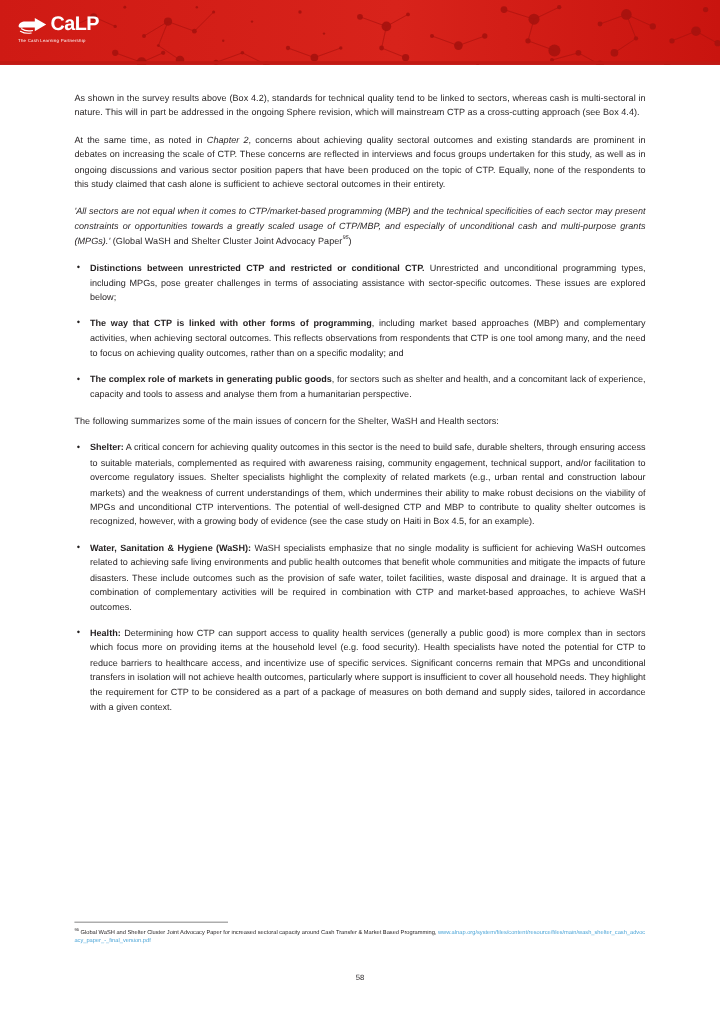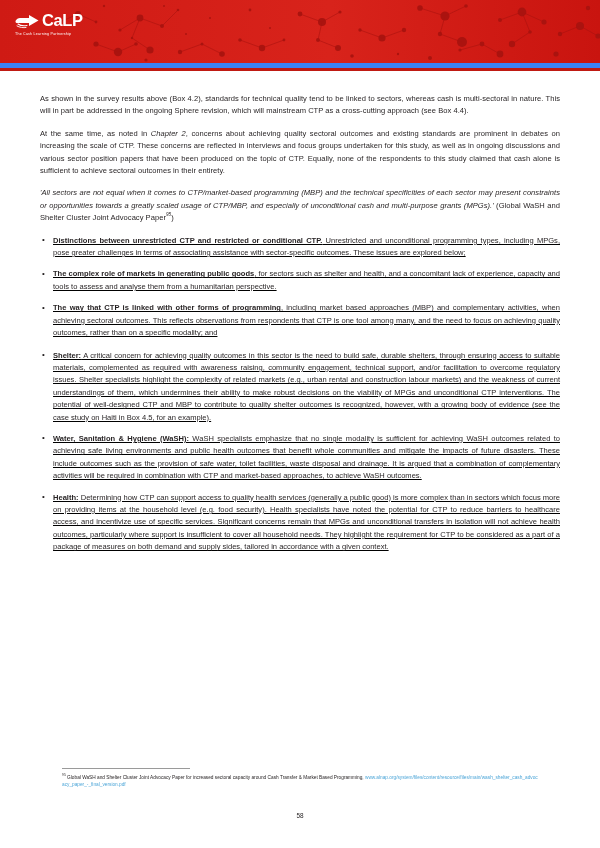--- a/index.html
+++ b/index.html
@@ -13,22 +13,22 @@
     background: #ffffff;
     font-family: "Liberation Sans", sans-serif;
     overflow: hidden;
     position: relative;
   }
 
   
   .header-banner {
     position: relative;
     width: 600px;
-    height: 71px;
-    background: #3b82f6;
+    height: 54px;
+    background: #be185d;
     overflow: hidden;
   }
   .header-pattern {
     position: absolute;
     inset: 0;
     width: 600px;
     height: 63px;
   }
   .header-bottom-rule {
     position: absolute;
@@ -85,21 +85,21 @@
     margin-top: 2.5px;
     margin-left: 1px;
     white-space: nowrap;
     font-family: "Liberation Sans", sans-serif;
   }
 
   
   .page {
     position: relative;
     width: 600px;
-    padding: 0 40px;
+    padding: 0 62px;
     padding-top: 22px;
     font-family: "Liberation Sans", sans-serif;
   }
   p.body-para {
     margin: 0 0 10px 0;
     font-size: 7.55px;
     line-height: 12.4px;
     text-align: justify;
     color: #231f20;
     letter-spacing: 0.005em;
@@ -112,21 +112,20 @@
   sup.fn {
     font-size: 4.6px;
     vertical-align: super;
     line-height: 0;
   }
 
   ul.bullets {
     margin: 0 0 10px 0;
     padding: 0;
     list-style: none;
-    text-decoration: underline;
   }
   ul.bullets li {
     position: relative;
     padding-left: 13px;
     margin-bottom: 9px;
     font-size: 7.55px;
     line-height: 12.4px;
     text-align: justify;
     color: #231f20;
   }
@@ -300,27 +299,30 @@
   <p class="body-para quote">
     <span>'All sectors are not equal when it comes to CTP/market-based programming (MBP) and the technical specificities of each sector may present constraints or opportunities towards a greatly scaled usage of CTP/MBP, and especially of unconditional cash and multi-purpose grants (MPGs).'</span><span style="font-style:normal"> (Global WaSH and Shelter Cluster Joint Advocacy Paper</span><sup class="fn">95</sup><span style="font-style:normal">)</span>
   </p>
 
 
   <ul class="bullets">
     <li>
       <span class="bold">Distinctions between unrestricted CTP and restricted or conditional CTP.</span><span> Unrestricted and unconditional programming types, including MPGs, pose greater challenges in terms of associating assistance with sector-specific outcomes. These issues are explored below;</span>
     </li>
     <li>
+      <span class="bold">The way that CTP is linked with other forms of programming</span><span>, including market based approaches (MBP) and complementary activities, when achieving sectoral outcomes. This reflects observations from respondents that CTP is one tool among many, and the need to focus on achieving quality outcomes, rather than on a specific modality; and</span>
+    </li>
+    <li>
       <span class="bold">The complex role of markets in generating public goods</span><span>, for sectors such as shelter and health, and a concomitant lack of experience, capacity and tools to assess and analyse them from a humanitarian perspective.</span>
     </li>
-    <li>
-      <span class="bold">The way that CTP is linked with other forms of programming</span><span>, including market based approaches (MBP) and complementary activities, when achieving sectoral outcomes. This reflects observations from respondents that CTP is one tool among many, and the need to focus on achieving quality outcomes, rather than on a specific modality; and</span>
-    </li>
   </ul>
 
+  <p class="body-para">
+    <span>The following summarizes some of the main issues of concern for the Shelter, WaSH and Health sectors:</span>
+  </p>
 
   <ul class="bullets">
     <li>
       <span class="bold">Shelter:</span><span> A critical concern for achieving quality outcomes in this sector is the need to build safe, durable shelters, through ensuring access to suitable materials, complemented as required with awareness raising, community engagement, technical support, and/or facilitation to overcome regulatory issues. Shelter specialists highlight the complexity of related markets (e.g., urban rental and construction labour markets) and the weakness of current understandings of them, which undermines their ability to make robust decisions on the viability of MPGs and unconditional CTP interventions. The potential of well-designed CTP and MBP to contribute to quality shelter outcomes is recognized, however, with a growing body of evidence (see the case study on Haiti in Box 4.5, for an example).</span>
     </li>
     <li>
       <span class="bold">Water, Sanitation &amp; Hygiene (WaSH):</span><span> WaSH specialists emphasize that no single modality is sufficient for achieving WaSH outcomes related to achieving safe living environments and public health outcomes that benefit whole communities and mitigate the impacts of future disasters. These include outcomes such as the provision of safe water, toilet facilities, waste disposal and drainage. It is argued that a combination of complementary activities will be required in combination with CTP and market-based approaches, to achieve WaSH outcomes.</span>
     </li>
     <li>
       <span class="bold">Health:</span><span> Determining how CTP can support access to quality health services (generally a public good) is more complex than in sectors which focus more on providing items at the household level (e.g. food security). Health specialists have noted the potential for CTP to reduce barriers to healthcare access, and incentivize use of specific services. Significant concerns remain that MPGs and unconditional transfers in isolation will not achieve health outcomes, particularly where support is insufficient to cover all household needs. They highlight the requirement for CTP to be considered as a part of a package of measures on both demand and supply sides, tailored in accordance with a given context.</span>

